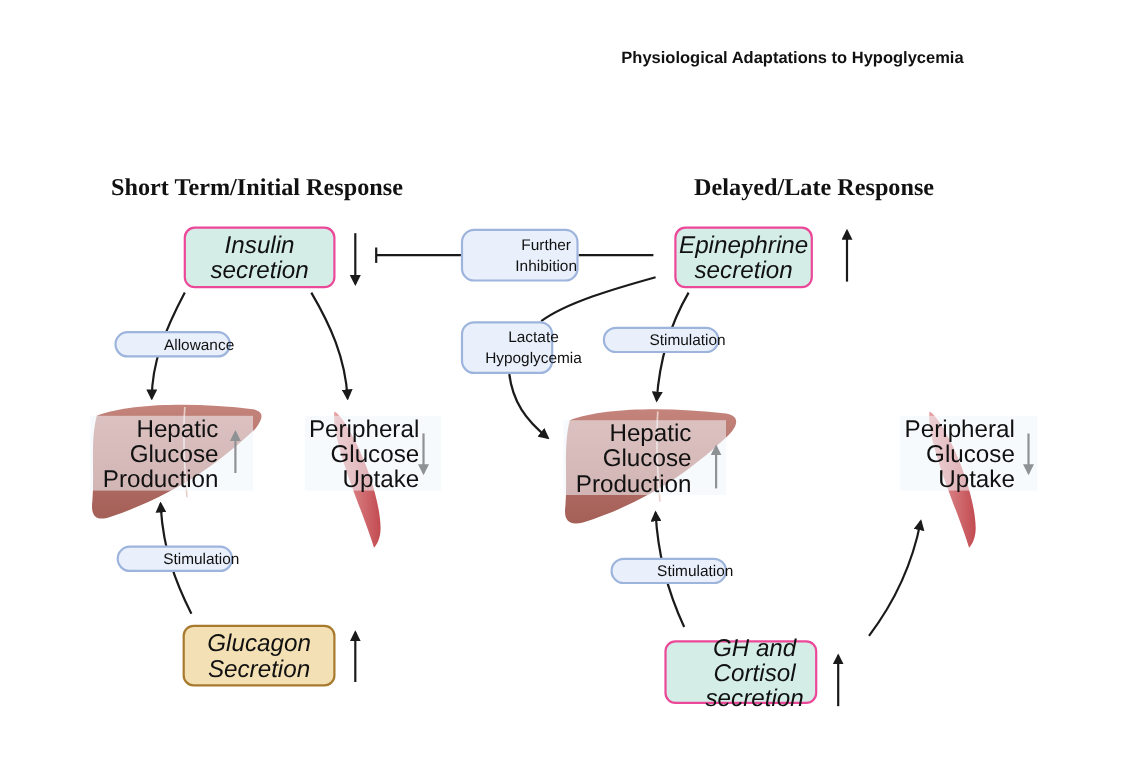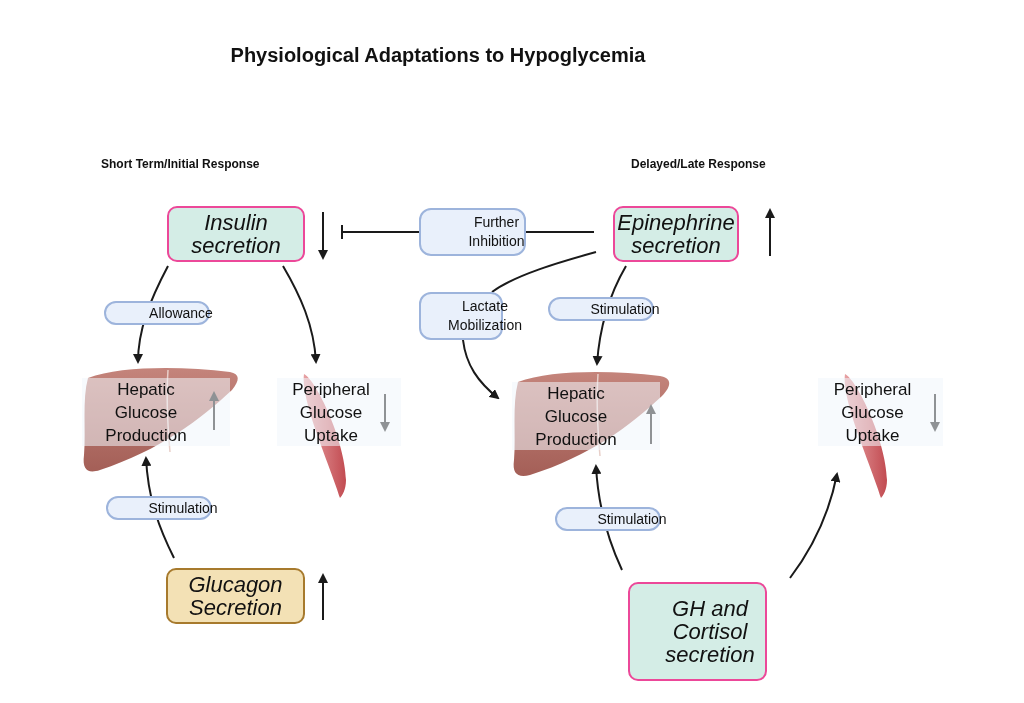--- a/index.html
+++ b/index.html
@@ -1,22 +1,22 @@
 <!DOCTYPE html>
 <html><head>
 <meta charset="utf-8">
 <style>
   html, body { margin:0; padding:0; background:#ffffff; }
   body { width:1024px; height:703px; position:relative; overflow:hidden; font-family:"Liberation Sans", sans-serif; color:#111; }
-  .title { position:absolute; left:0; width:876px; top:44px; text-align:center; font-weight:bold; font-size:20px; }
-  .section { position:absolute; top:157px; font-weight:bold; font-size:12px; }
+  .title { position:absolute; left:0; width:876px; top:44px; text-align:right; font-weight:bold; font-size:15px; }
+  .section { position:absolute; top:157px; font-weight:bold; font-size:22px;font-family:Liberation Serif, serif; }
   .box { position:absolute; border:2px solid #ec4899; border-radius:10px; background:#d4ede6; display:flex; align-items:center; justify-content:center; text-align:center; font-size:22px; line-height:23px; box-sizing:border-box;font-style:italic; }
   .box.gold { background:#f3e1b5; border-color:#a77a2d; }
   .pill { position:absolute; border:2px solid #9db4dc; border-radius:12px; background:#e9f0fb; display:flex; align-items:center; justify-content:center; text-align:center; font-size:14px; line-height:19px; box-sizing:border-box;padding-left:48px; }
-  .label { position:absolute; background:rgba(240,245,252,0.55); text-align:center; font-size:17px; line-height:23px; display:flex; align-items:center; justify-content:center; box-sizing:border-box; }
+  .label { position:absolute; background:rgba(240,245,252,0.55); text-align:right; font-size:22px; line-height:23px; display:flex; align-items:center; justify-content:center; box-sizing:border-box; }
   svg.layer { position:absolute; left:0; top:0; }
 </style>
 </head>
 <body>
 
 <svg class="layer" width="1024" height="703">
   <defs>
     <marker id="ah" markerWidth="10" markerHeight="10" refX="8" refY="5" orient="auto" markerUnits="userSpaceOnUse">
       <path d="M0,0 L10,5 L0,10 z" fill="#1a1a1a"></path>
     </marker>
@@ -92,21 +92,21 @@
       <div>Glucagon</div>
       <div>Secretion</div>
     </div>
 </div>
 <div class="box" style="left:613px; top:206px; width:126px; height:56px;">
   <div>
       <div>Epinephrine</div>
       <div>secretion</div>
     </div>
 </div>
-<div class="box" style="left:628px; top:582px; width:139px; height:99px;padding-left:25px;">
+<div class="box" style="left:604px; top:582px; width:139px; height:58px;padding-left:25px;">
   <div>
       <div>GH and</div>
       <div>Cortisol</div>
       <div>secretion</div>
     </div>
 </div>
 
 <div class="label" style="left:82px; top:378px; width:148px; height:68px;">
   <div style="margin-right:20px;">
       <div>Hepatic</div>
@@ -140,17 +140,17 @@
   <div>
       <div>Further</div>
       <div>Inhibition</div>
     </div>
 </div>
 <div class="pill" style="left:104px; top:301px; width:106px; height:24px;">Allowance</div>
 <div class="pill" style="left:106px; top:496px; width:106px; height:24px;">Stimulation</div>
 <div class="pill" style="left:419px; top:292px; width:84px; height:48px;">
   <div>
       <div>Lactate</div>
-      <div>Mobilization</div>
+      <div>Hypoglycemia</div>
     </div>
 </div>
 <div class="pill" style="left:548px; top:297px; width:106px; height:24px;">Stimulation</div>
 <div class="pill" style="left:555px; top:507px; width:106px; height:24px;">Stimulation</div>
 
 </body></html>

